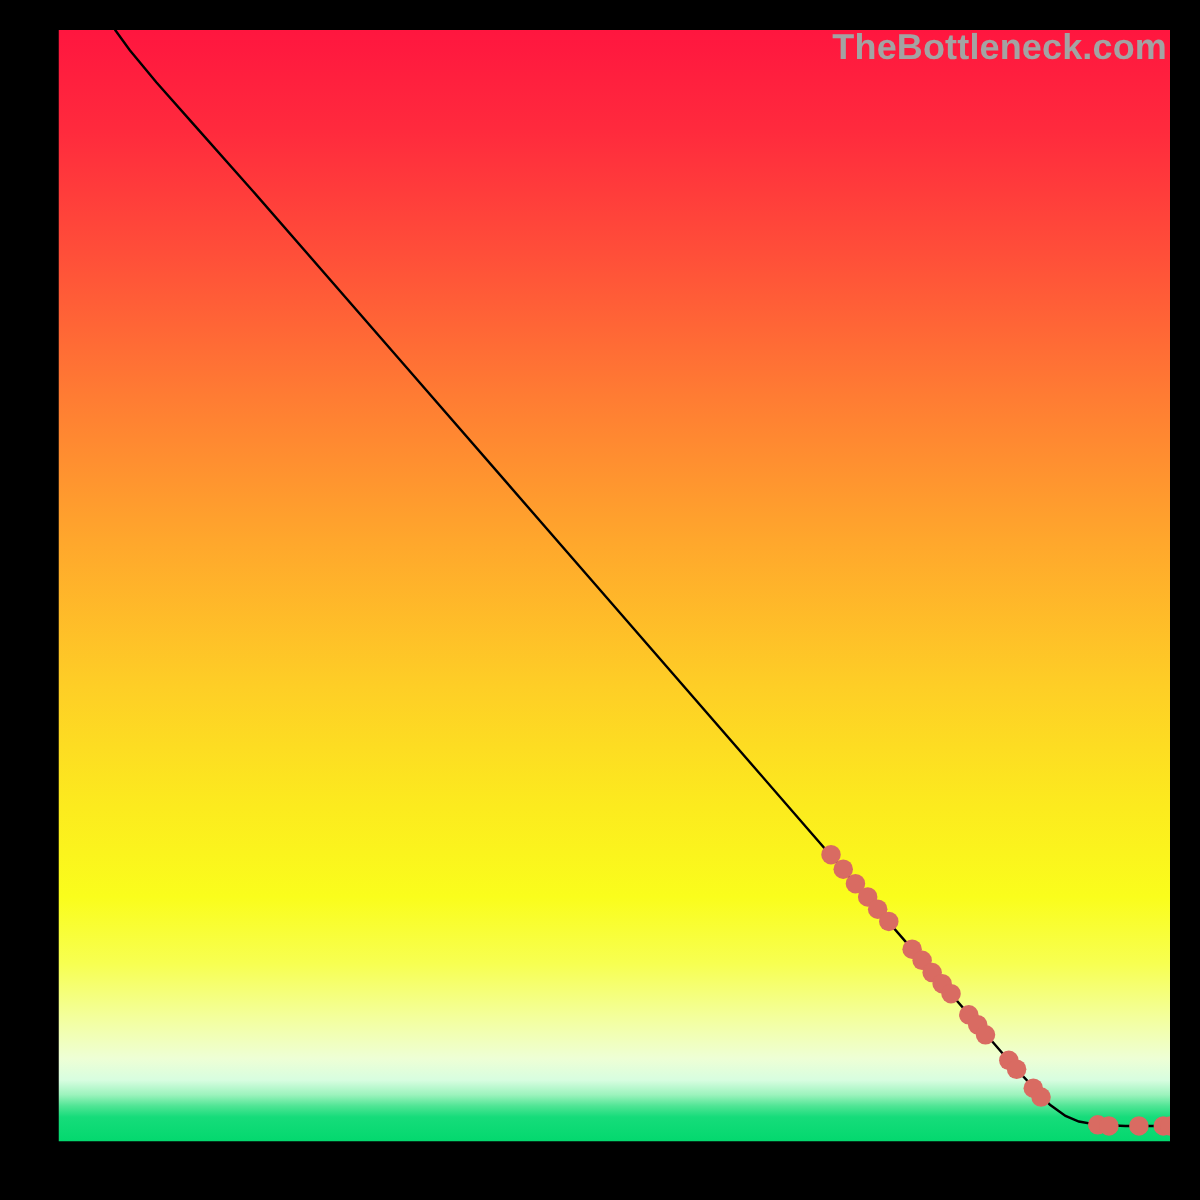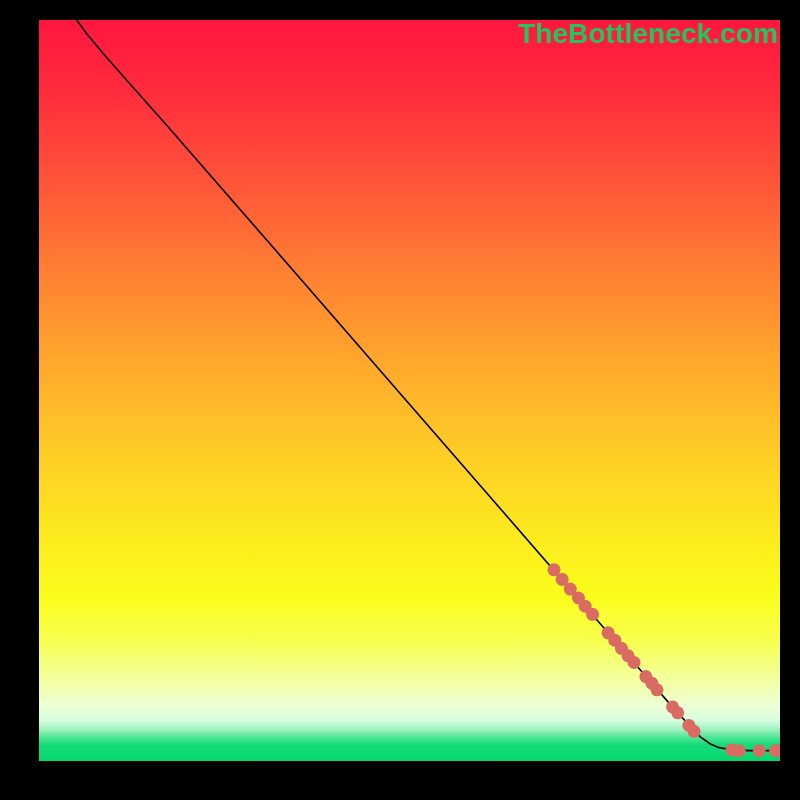--- a/index.html
+++ b/index.html
@@ -15,23 +15,23 @@
     left: 39px;
     top: 20px;
     width: 741px;
     height: 741px;
   }
   .attribution {
     position: absolute;
     top: -2px;
     right: 2px;
     font-family: Arial, Helvetica, sans-serif;
-    font-size: 28px;
+    font-size: 24px;
     font-weight: 600;
-    color: #22c55e;
+    color: #a3a3a3;
     letter-spacing: 0.1px;
   }
   svg {
     display: block;
   }
 </style>
 </head>
 <body>
 
 <div class="plot-wrap">

